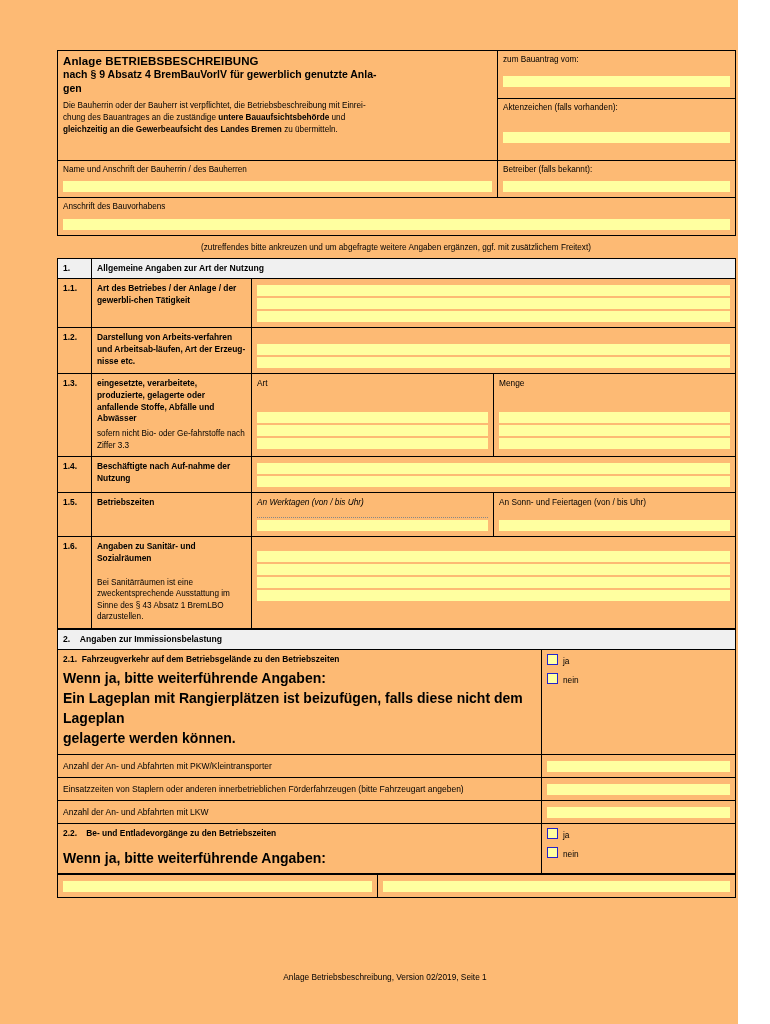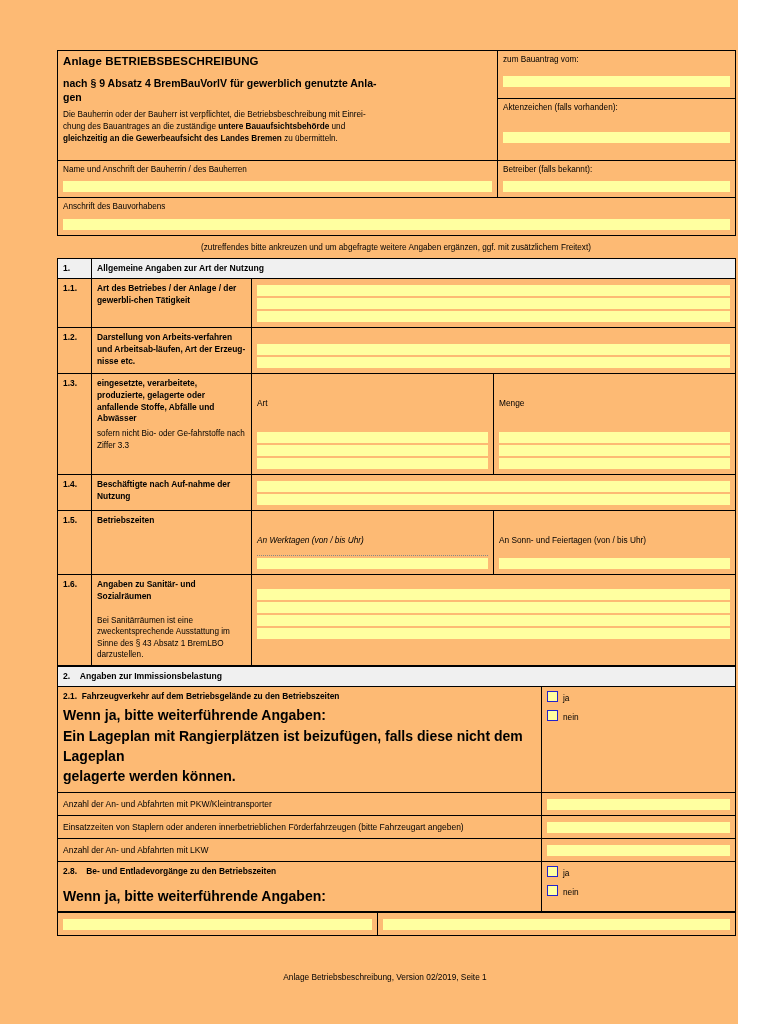--- a/index.html
+++ b/index.html
@@ -81,21 +81,20 @@
     font-size: 8.4px;
     line-height: 1.4;
   }
   .sub {
     font-weight: normal;
     font-size: 8.2px;
     line-height: 1.4;
   }
   .colhead {
     font-size: 8.3px;
-    margin-top: 20px;
   }
   .cb {
     display: inline-block;
     width: 9px;
     height: 9px;
     border: 1px solid #2222cc;
     background: #ffffa0;
     vertical-align: -1px;
     margin-right: 5px;
   }
@@ -135,21 +134,21 @@
 
     <table class="block">
       <colgroup>
           <col style="width:440px">
           <col style="width:238px">
         </colgroup>
       <tbody>
           <tr>
         <td rowspan="2">
           <div class="title1">Anlage BETRIEBSBESCHREIBUNG</div>
-          <div class="title2" style="margin-top:9px;">
+          <div class="title2" style="margin-top:0;">
             <span>nach § 9 Absatz 4 BremBauVorlV für gewerblich genutzte Anla-</span><br>
             <span>gen</span>
           </div>
           <div class="intro">
             <span>Die Bauherrin oder der Bauherr ist verpflichtet, die Betriebsbeschreibung mit Einrei-</span><br>
             <span>chung des Bauantrages an die zuständige </span><b>untere Bauaufsichtsbehörde</b><span> und</span><br>
             <b>gleichzeitig an die </b><b>Gewerbeaufsicht des Landes Bremen</b><span> zu übermitteln.</span>
           </div>
         </td>
         <td style="height:38px">
@@ -327,21 +326,21 @@
       <tr>
         <td style="padding-top:6px;padding-bottom:6px">Anzahl der An- und Abfahrten mit LKW</td>
         <td>
           <div class="fld"></div>
         </td>
       </tr>
 
       <tr>
         <td>
           <div class="q">
-            <span>2.8.</span>&nbsp;&nbsp;&nbsp;&nbsp;<span>Be- und Entladevorgänge zu den Betriebszeiten</span>
+            <span>2.2.</span>&nbsp;&nbsp;&nbsp;&nbsp;<span>Be- und Entladevorgänge zu den Betriebszeiten</span>
           </div>
           <div class="qtext" style="margin-top:10px">Wenn ja, bitte weiterführende Angaben:</div>
         </td>
         <td>
           <div class="cbrow">
             <span class="cb"></span><span>ja</span>
           </div>
           <div class="cbrow">
             <span class="cb"></span><span>nein</span>
           </div>

